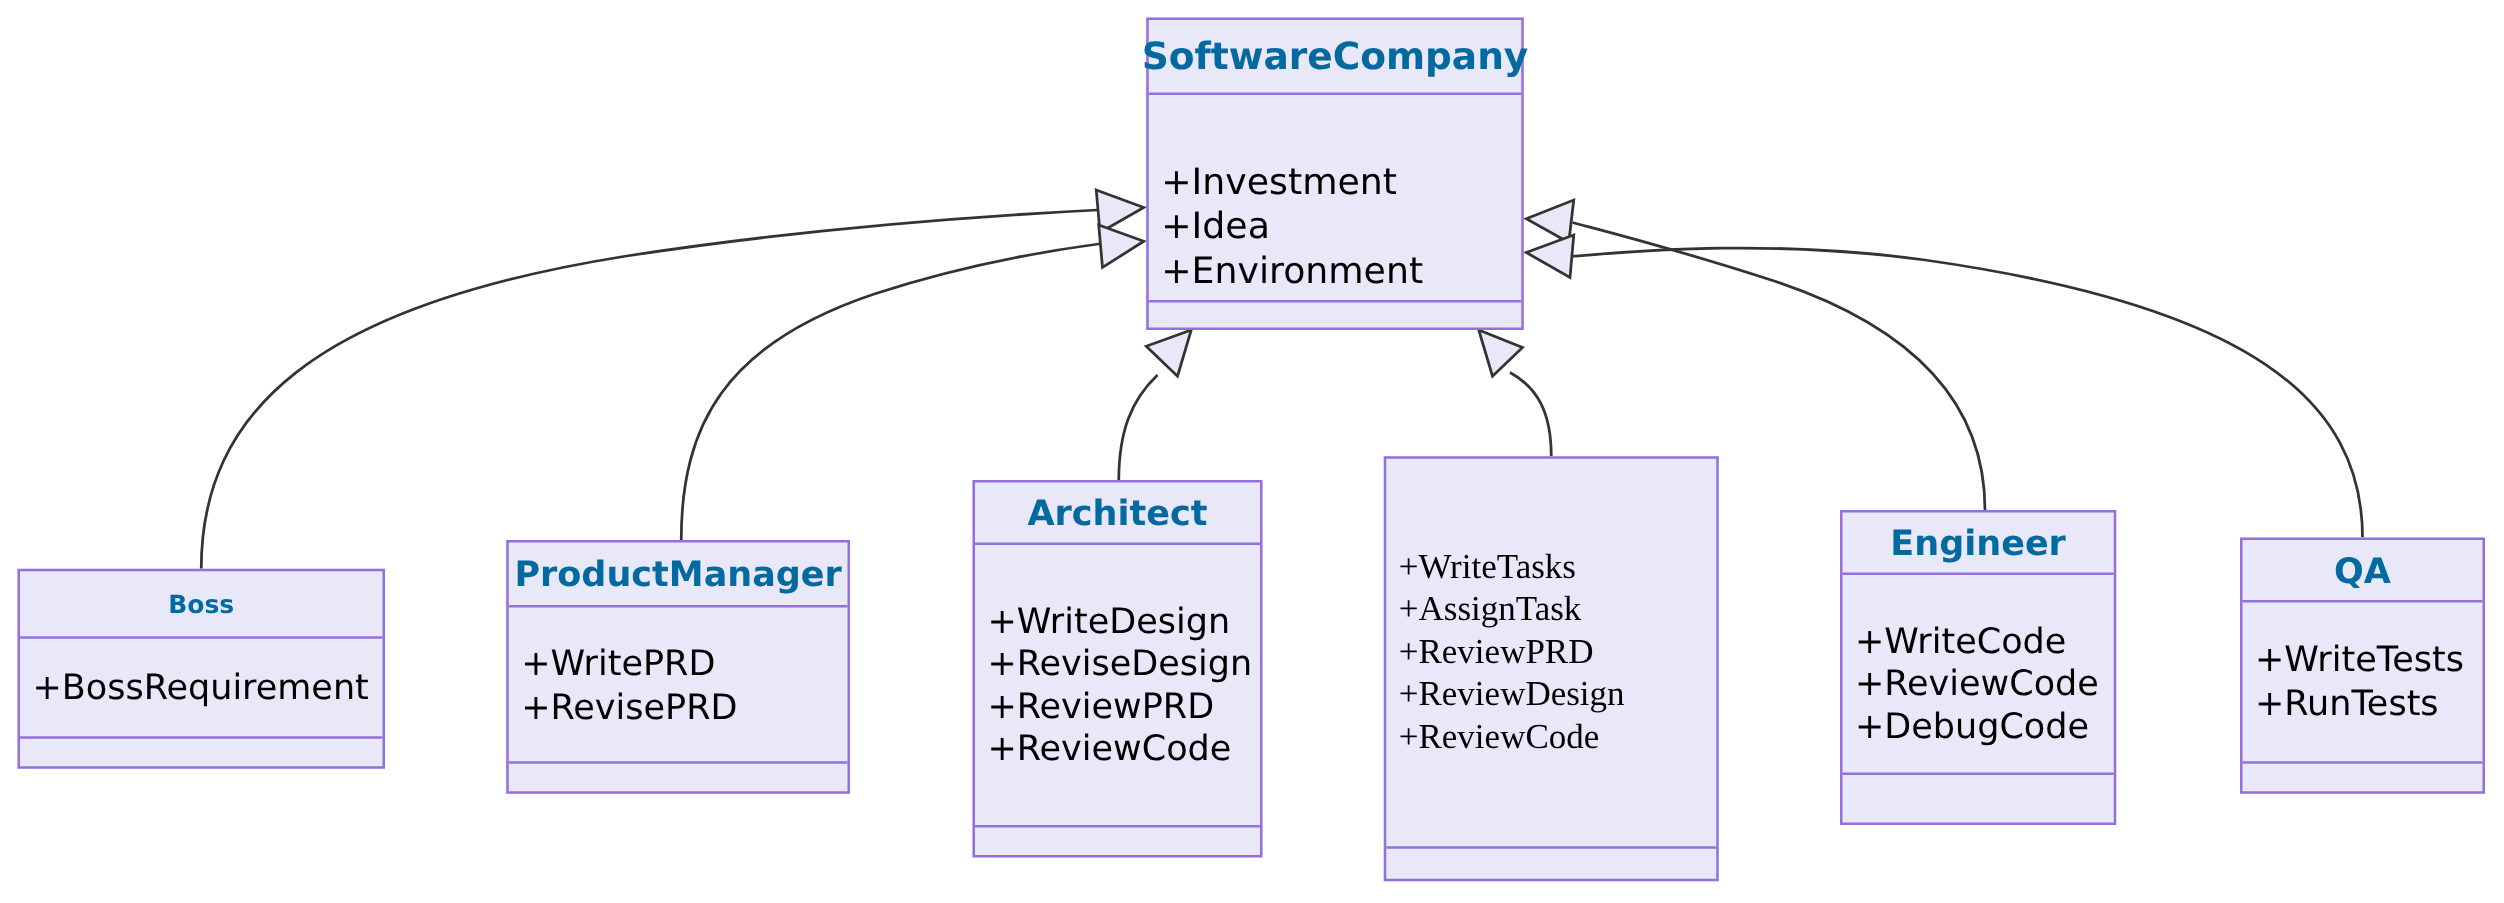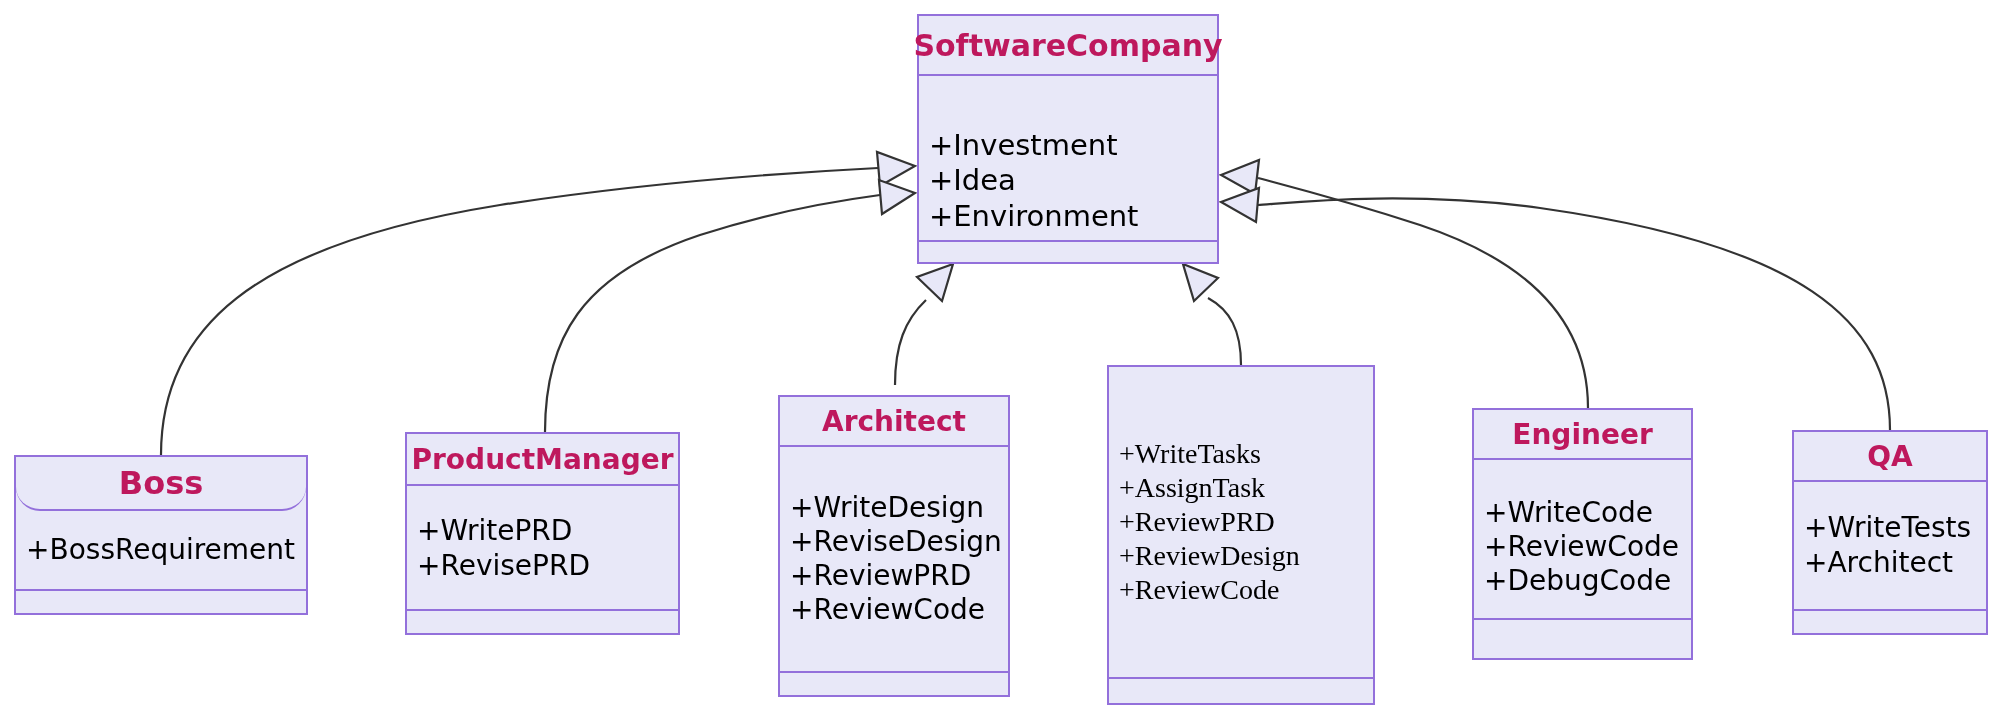--- a/index.html
+++ b/index.html
@@ -34,21 +34,21 @@
     background: #E8E8F8;
     border: 2px solid #9370DB;
     display: flex;
     flex-direction: column;
     z-index: 2;
   }
   .class-title {
     box-sizing: border-box;
     text-align: center;
     font-weight: bold;
-    color: #be185d;
+    color: #0369a1;
     border-bottom: 2px solid #9370DB;
     display: flex;
     align-items: center;
     justify-content: center;
     white-space: nowrap;
   }
   .class-attrs {
     box-sizing: border-box;
     border-bottom: 2px solid #9370DB;
     display: flex;
@@ -69,30 +69,30 @@
     color: #000000;
   }
 
   
   .c-softwarecompany { left: 917px;  top: 14px;  width: 302px; height: 250px; }
   .c-softwarecompany .class-title   { height: 60px; font-size: 30px; }
   .c-softwarecompany .class-attrs   { padding: 4px 0 4px 10px; font-size: 29px; margin-top: 46px; }
   .c-softwarecompany .class-methods { height: 20px; padding-left: 10px; font-size: 29px; }
 
   .c-boss { left: 14px; top: 455px; width: 294px; height: 160px; }
-  .c-boss .class-title   { height: 54px; font-size: 32px; border-radius: 24px; }
+  .c-boss .class-title   { height: 54px; font-size: 20px; }
   .c-boss .class-attrs   { padding: 2px 16px 2px 10px; font-size: 28px; }
   .c-boss .class-methods { height: 22px; padding-left: 10px; font-size: 28px; }
 
   .c-productmanager { left: 405px; top: 432px; width: 275px; height: 203px; }
   .c-productmanager .class-title   { height: 52px; font-size: 28px; }
   .c-productmanager .class-attrs   { padding: 4px 0 2px 10px; font-size: 28px; }
   .c-productmanager .class-methods { height: 22px; padding-left: 10px; font-size: 28px; }
 
-  .c-architect { left: 778px; top: 395px; width: 232px; height: 302px; }
+  .c-architect { left: 778px; top: 384px; width: 232px; height: 302px; }
   .c-architect .class-title   { height: 50px; font-size: 28px; }
   .c-architect .class-attrs   { padding: 4px 0 4px 10px; font-size: 28px; }
   .c-architect .class-methods { height: 22px; padding-left: 10px; font-size: 28px; }
 
   .c-projectmanager { left: 1107px; top: 365px; width: 268px; height: 340px; }
   .c-projectmanager .class-title   { height: 52px; font-size: 28px; }
   .c-projectmanager .class-attrs   { padding: 4px 0 4px 10px; font-size: 28px; font-family: Liberation Serif, serif; }
   .c-projectmanager .class-methods { height: 24px; padding-left: 10px; font-size: 28px; }
 
   .c-engineer { left: 1472px; top: 408px; width: 221px; height: 252px; gap: 16px; }
@@ -211,18 +211,18 @@
       <div class="attr-line">+ReviewCode</div>
       <div class="attr-line">+DebugCode</div>
     </div>
     <div class="class-methods"></div>
   </div>
 
   <div class="uml-class c-qa">
     <div class="class-title">QA</div>
     <div class="class-attrs">
       <div class="attr-line">+WriteTests</div>
-      <div class="attr-line">+Architect</div>
+      <div class="attr-line">+RunTests</div>
     </div>
     <div class="class-methods"></div>
   </div>
 
 </div>
 
 </body></html>

